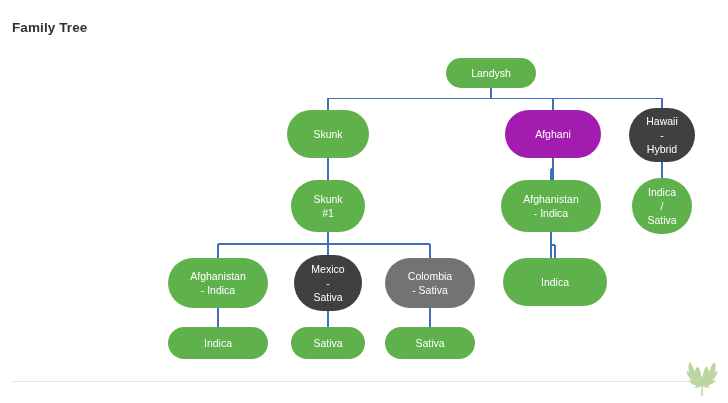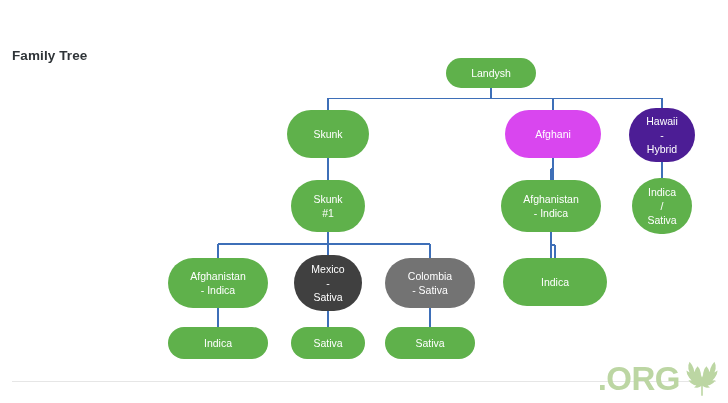--- a/index.html
+++ b/index.html
@@ -17,21 +17,20 @@
   }
 
   #page-title {
     position: absolute;
     left: 12px;
     top: 20px;
     font-size: 13.5px;
     font-weight: bold;
     color: #2f3438;
     letter-spacing: 0.1px;
-    margin-top: 28px;
   }
 
   #tree-canvas {
     position: absolute;
     left: 0;
     top: 0;
     width: 728px;
     height: 403px;
   }
 
@@ -118,22 +117,22 @@
       <line x1="551" y1="232" x2="551" y2="258" stroke="#3E6FB8" stroke-width="1.2" shape-rendering="crispEdges"></line>
       <line x1="551" y1="245" x2="555" y2="245" stroke="#3E6FB8" stroke-width="1.2" shape-rendering="crispEdges"></line>
       <line x1="555" y1="245" x2="555" y2="258" stroke="#3E6FB8" stroke-width="1.2" shape-rendering="crispEdges"></line>
       <line x1="218" y1="308" x2="218" y2="327" stroke="#3E6FB8" stroke-width="1.2" shape-rendering="crispEdges"></line>
       <line x1="328" y1="311" x2="328" y2="327" stroke="#3E6FB8" stroke-width="1.2" shape-rendering="crispEdges"></line>
       <line x1="430" y1="308" x2="430" y2="327" stroke="#3E6FB8" stroke-width="1.2" shape-rendering="crispEdges"></line>
     </svg>
   <div id="node-layer">
       <div class="node" style="left: 446px; top: 58px; width: 90px; height: 30px; background: rgb(95, 177, 75); color: rgb(255, 255, 255);"><span>Landysh</span></div>
       <div class="node" style="left: 287px; top: 110px; width: 82px; height: 48px; background: rgb(95, 177, 75); color: rgb(255, 255, 255);"><span>Skunk</span></div>
-      <div class="node" style="left: 505px; top: 110px; width: 96px; height: 48px; background: #d946ef; color: rgb(255, 255, 255);"><span>Afghani</span></div>
-      <div class="node" style="left: 629px; top: 108px; width: 66px; height: 54px; background: #4c1d95; color: rgb(255, 255, 255);"><span>Hawaii
+      <div class="node" style="left: 505px; top: 110px; width: 96px; height: 48px; background: #a21caf; color: rgb(255, 255, 255);"><span>Afghani</span></div>
+      <div class="node" style="left: 629px; top: 108px; width: 66px; height: 54px; background: #404040; color: rgb(255, 255, 255);"><span>Hawaii
 -
 Hybrid</span></div>
       <div class="node" style="left: 291px; top: 180px; width: 74px; height: 52px; background: rgb(95, 177, 75); color: rgb(255, 255, 255);"><span>Skunk
 #1</span></div>
       <div class="node" style="left: 501px; top: 180px; width: 100px; height: 52px; background: rgb(95, 177, 75); color: rgb(255, 255, 255);"><span>Afghanistan
 - Indica</span></div>
       <div class="node" style="left: 632px; top: 178px; width: 60px; height: 56px; background: rgb(95, 177, 75); color: rgb(255, 255, 255);"><span>Indica
 /
 Sativa</span></div>
       <div class="node" style="left: 168px; top: 258px; width: 100px; height: 50px; background: rgb(95, 177, 75); color: rgb(255, 255, 255);"><span>Afghanistan
@@ -146,20 +145,19 @@
       <div class="node" style="left: 503px; top: 258px; width: 104px; height: 48px; background: rgb(95, 177, 75); color: rgb(255, 255, 255);"><span>Indica</span></div>
       <div class="node" style="left: 168px; top: 327px; width: 100px; height: 32px; background: rgb(95, 177, 75); color: rgb(255, 255, 255);"><span>Indica</span></div>
       <div class="node" style="left: 291px; top: 327px; width: 74px; height: 32px; background: rgb(95, 177, 75); color: rgb(255, 255, 255);"><span>Sativa</span></div>
       <div class="node" style="left: 385px; top: 327px; width: 90px; height: 32px; background: rgb(95, 177, 75); color: rgb(255, 255, 255);"><span>Sativa</span></div>
     </div>
 </div>
 
 <div class="divider-line"></div>
 
 <div id="watermark">
-  <span class="wm-text">.ORG</span>
   <svg class="wm-leaf" viewBox="0 0 100 100">
     <g fill="#bcd6a3">
       <path d="M50 92 L50 66 L44 70 L38 72 L30 71 L36 66 L30 65 L22 60 L16 53 L24 54 L18 47 L13 38 L11 29 L19 34 L16 25 L16 15 L19 7 L25 15 L29 24 L31 33 L34 25 L39 18 L44 25 L47 35 L48 46 L50 40 L52 46 L53 35 L56 25 L61 18 L66 25 L69 33 L71 24 L75 15 L81 7 L84 15 L84 25 L81 34 L89 29 L87 38 L82 47 L76 54 L84 53 L78 60 L70 65 L64 66 L70 71 L62 72 L56 70 L50 66 Z"></path>
       <rect x="48" y="64" width="4" height="28" rx="1"></rect>
     </g>
   </svg>
 </div>
 
 </body></html>

